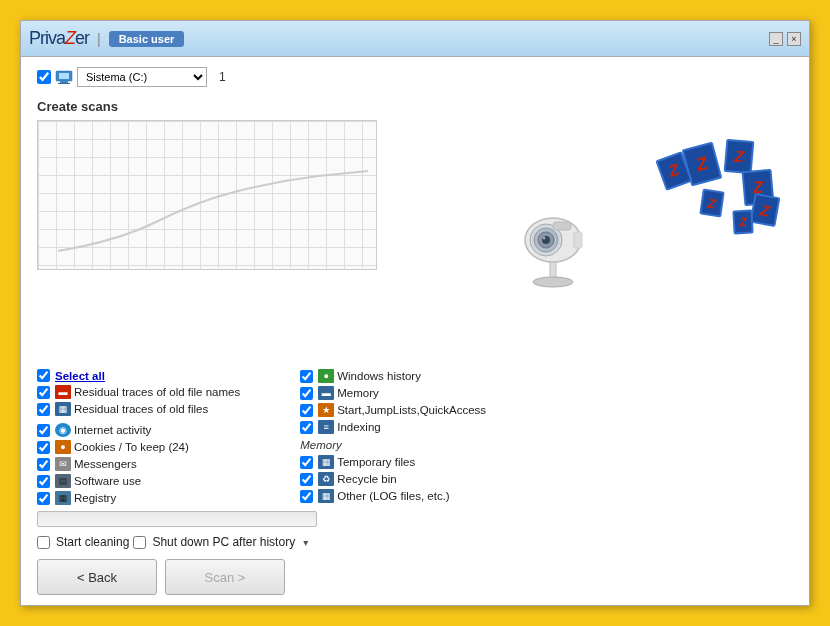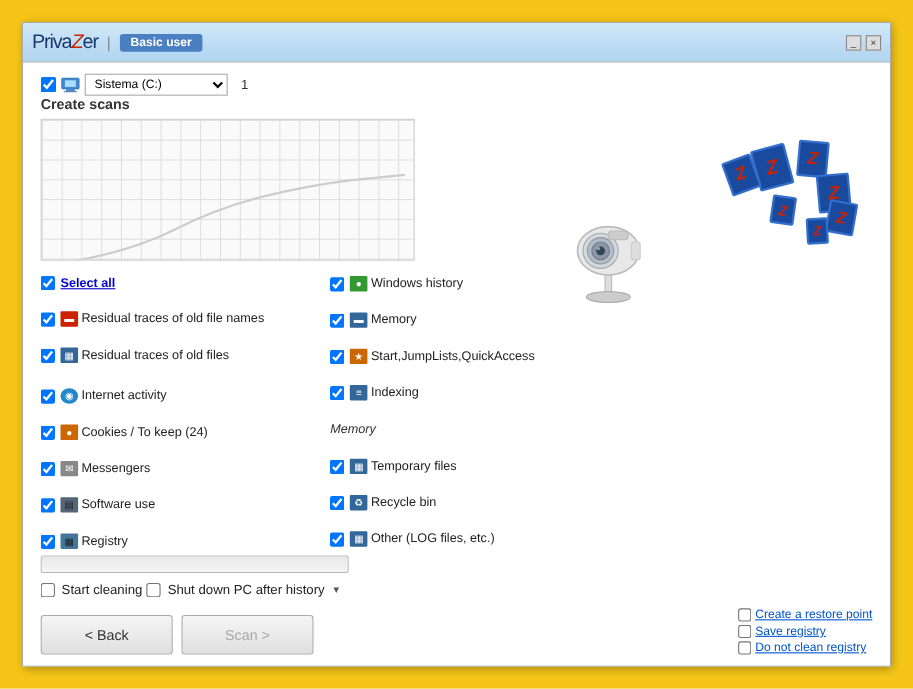--- a/index.html
+++ b/index.html
@@ -76,21 +76,21 @@
       background: white;
       padding: 10px 16px;
       overflow: hidden;
       display: flex;
       flex-direction: column;
     }
     .toolbar {
       display: flex;
       align-items: center;
       gap: 8px;
-      margin-bottom: 0;
+      margin-bottom: 12px;
     }
     .drive-select-wrapper {
       display: flex;
       align-items: center;
       gap: 4px;
     }
     .checkbox-small {
       width: 14px;
       height: 14px;
     }
@@ -149,21 +149,21 @@
     }
     
     .checklist-area {
       display: flex;
       gap: 20px;
       margin-top: 4px;
     }
     .checklist-col {
       display: flex;
       flex-direction: column;
-      gap: 19px;
+      gap: 3px;
     }
     .check-item {
       display: flex;
       align-items: center;
       gap: 5px;
       white-space: nowrap;
     }
     .check-item input[type="checkbox"] {
       width: 13px;
       height: 13px;
@@ -513,29 +513,15 @@
         <label>Shut down PC after history</label>
         <span class="dropdown-arrow">▾</span>
       </div>
     </div>
 
     <div class="button-row">
       <div class="nav-buttons">
         <button class="nav-btn">&lt; Back</button>
         <button class="nav-btn disabled">Scan &gt;</button>
       </div>
-      <div class="right-checkboxes">
-        <div class="right-check-row">
-          <input type="checkbox" style="">
-          <label>Create a restore point</label>
-        </div>
-        <div class="right-check-row">
-          <input type="checkbox" style="">
-          <label>Save registry</label>
-        </div>
-        <div class="right-check-row">
-          <input type="checkbox" style="">
-          <label>Do not clean registry</label>
-        </div>
-      </div>
     </div>
   </div>
 </div>
 
 </body></html>

